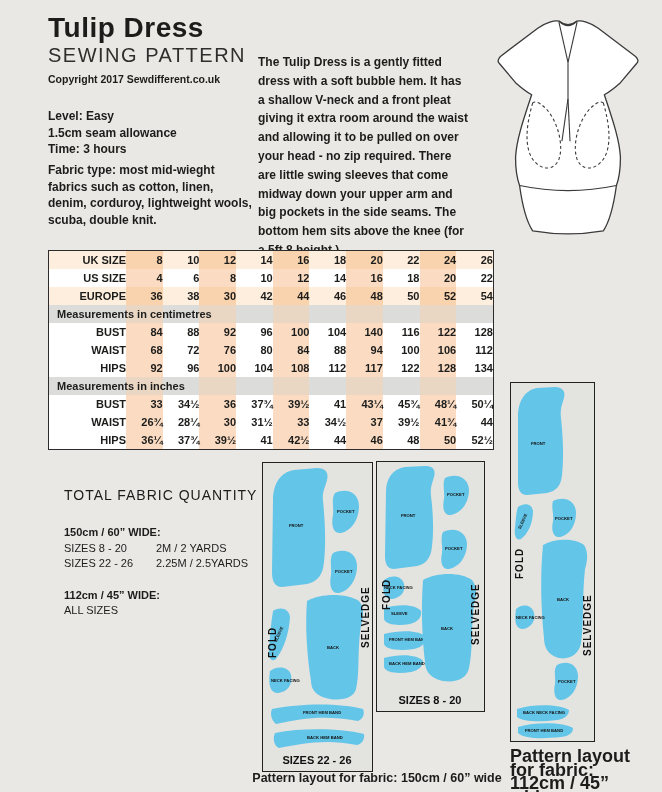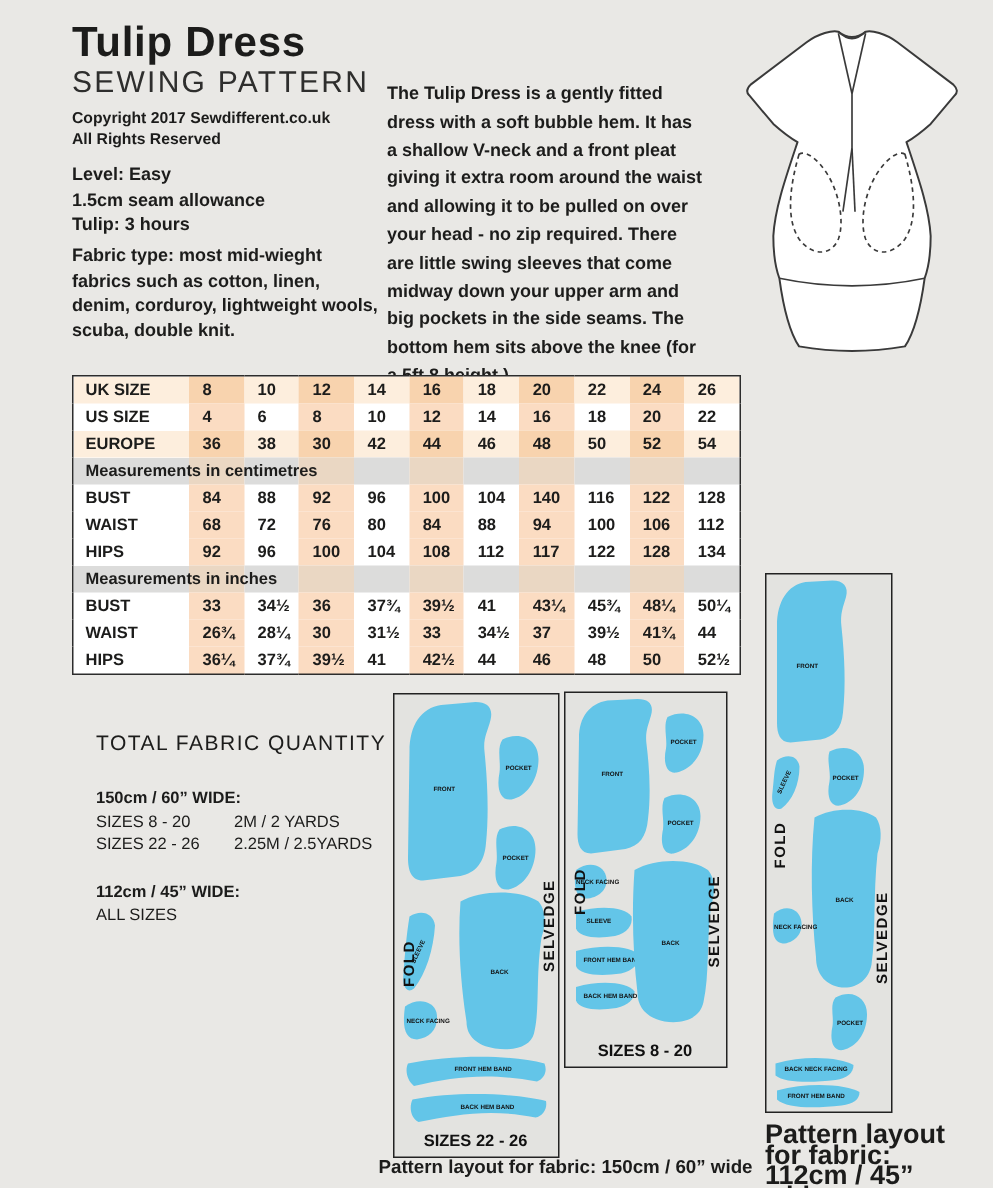--- a/index.html
+++ b/index.html
@@ -17,21 +17,21 @@
   
   #description{left:258px;top:53px;width:212px;font-size:12px;line-height:18.8px;font-weight:bold;}
 
   
   #dress{left:482px;top:6px;}
   #dress path{fill:#ffffff;stroke:#3a3a3a;stroke-width:1.3;stroke-linejoin:round;}
   #dress .thin{fill:none;stroke-width:1.1;}
   #dress .dash{fill:none;stroke-width:1.1;stroke-dasharray:3 2.6;}
 
   
-  #sizetable{left:48px;top:250px;border-collapse:collapse;background:#fff;border:1.5px solid #2c2c2c;table-layout:fixed;}
+  #sizetable{left:48px;top:250px;border-collapse:collapse;background:#fff;border:1.5px solid #2c2c2c;table-layout:fixed;text-align:right;}
   #sizetable td{font-size:11px;font-weight:bold;height:18px;padding:0 0 0 9px;white-space:nowrap;}
   #sizetable td.lbl{width:69px;padding-left:8px;position:relative;}
   #sizetable td.v{width:27.7px;}
   .r-size td{background:#fdeedd;}
   .r-size td.band{background:#f8d3ae;}
   .r-plain td.band{background:#fbdcc2;}
   .r-section td{background:#dcdcdb;height:13px;}
   .r-section td.band{background:#ead7c3;}
   .r-section .lbl span{position:absolute;left:8px;top:50%;transform:translateY(-50%);white-space:nowrap;font-size:11px;font-weight:bold;}
 
@@ -57,26 +57,25 @@
   #caption150{left:237px;top:771px;width:280px;text-align:center;font-size:12.5px;font-weight:bold;}
   #caption112{left:510px;top:750px;width:140px;font-size:18px;font-weight:bold;line-height:13.5px;}
 </style>
 </head>
 <body>
 
 <div class="abs" id="title">Tulip Dress</div>
 <div class="abs" id="subtitle">SEWING PATTERN</div>
 <div class="abs" id="copyright">
   <div>Copyright 2017 Sewdifferent.co.uk</div>
-  <div>All Rights Reserved</div>
 </div>
 <div class="abs" id="infoblock">
   <div><span>Level:</span><span class="val"> Easy</span></div>
   <div>1.5cm seam allowance</div>
-  <div><span>Tulip:</span><span class="val"> 3 hours</span></div>
+  <div><span>Time:</span><span class="val"> 3 hours</span></div>
 </div>
 <div class="abs" id="fabrictype"><span>Fabric type:</span><span> most mid-wieght fabrics such as cotton, linen, denim, corduroy, lightweight wools, scuba, double knit.</span></div>
 
 <div class="abs" id="description">The Tulip Dress is a gently fitted dress with a soft bubble hem. It has a shallow V-neck and a front pleat giving it extra room around the waist and allowing it to be pulled on over your head - no zip required. There are little swing sleeves that come midway down your upper arm and big pockets in the side seams. The bottom hem sits above the knee (for a 5ft 8 height.)</div>
 
 <svg class="abs" id="dress" width="172" height="234" viewBox="0 0 170 232">
   <path d="M 55,22 C 63,16 72,14 76,15 Q 85,22 94,15 C 98,14 107,16 115,22 L 152,50 Q 156,54 153,57 L 137,76 Q 128,84 121,88 C 129,112 136,132 137,150 C 137,160 136,170 133,178 C 130,200 126,214 120,223 Q 85,229 50,223 C 44,214 40,200 37,178 C 34,170 33,160 33,150 C 34,132 41,112 49,88 Q 42,84 33,76 L 17,57 Q 14,54 18,50 Z"></path>
   <path class="thin" d="M76,15 Q85,24 94,15"></path>
   <path class="thin" d="M76,16 L85,56"></path>
   <path class="thin" d="M94,16 L85,56"></path>

